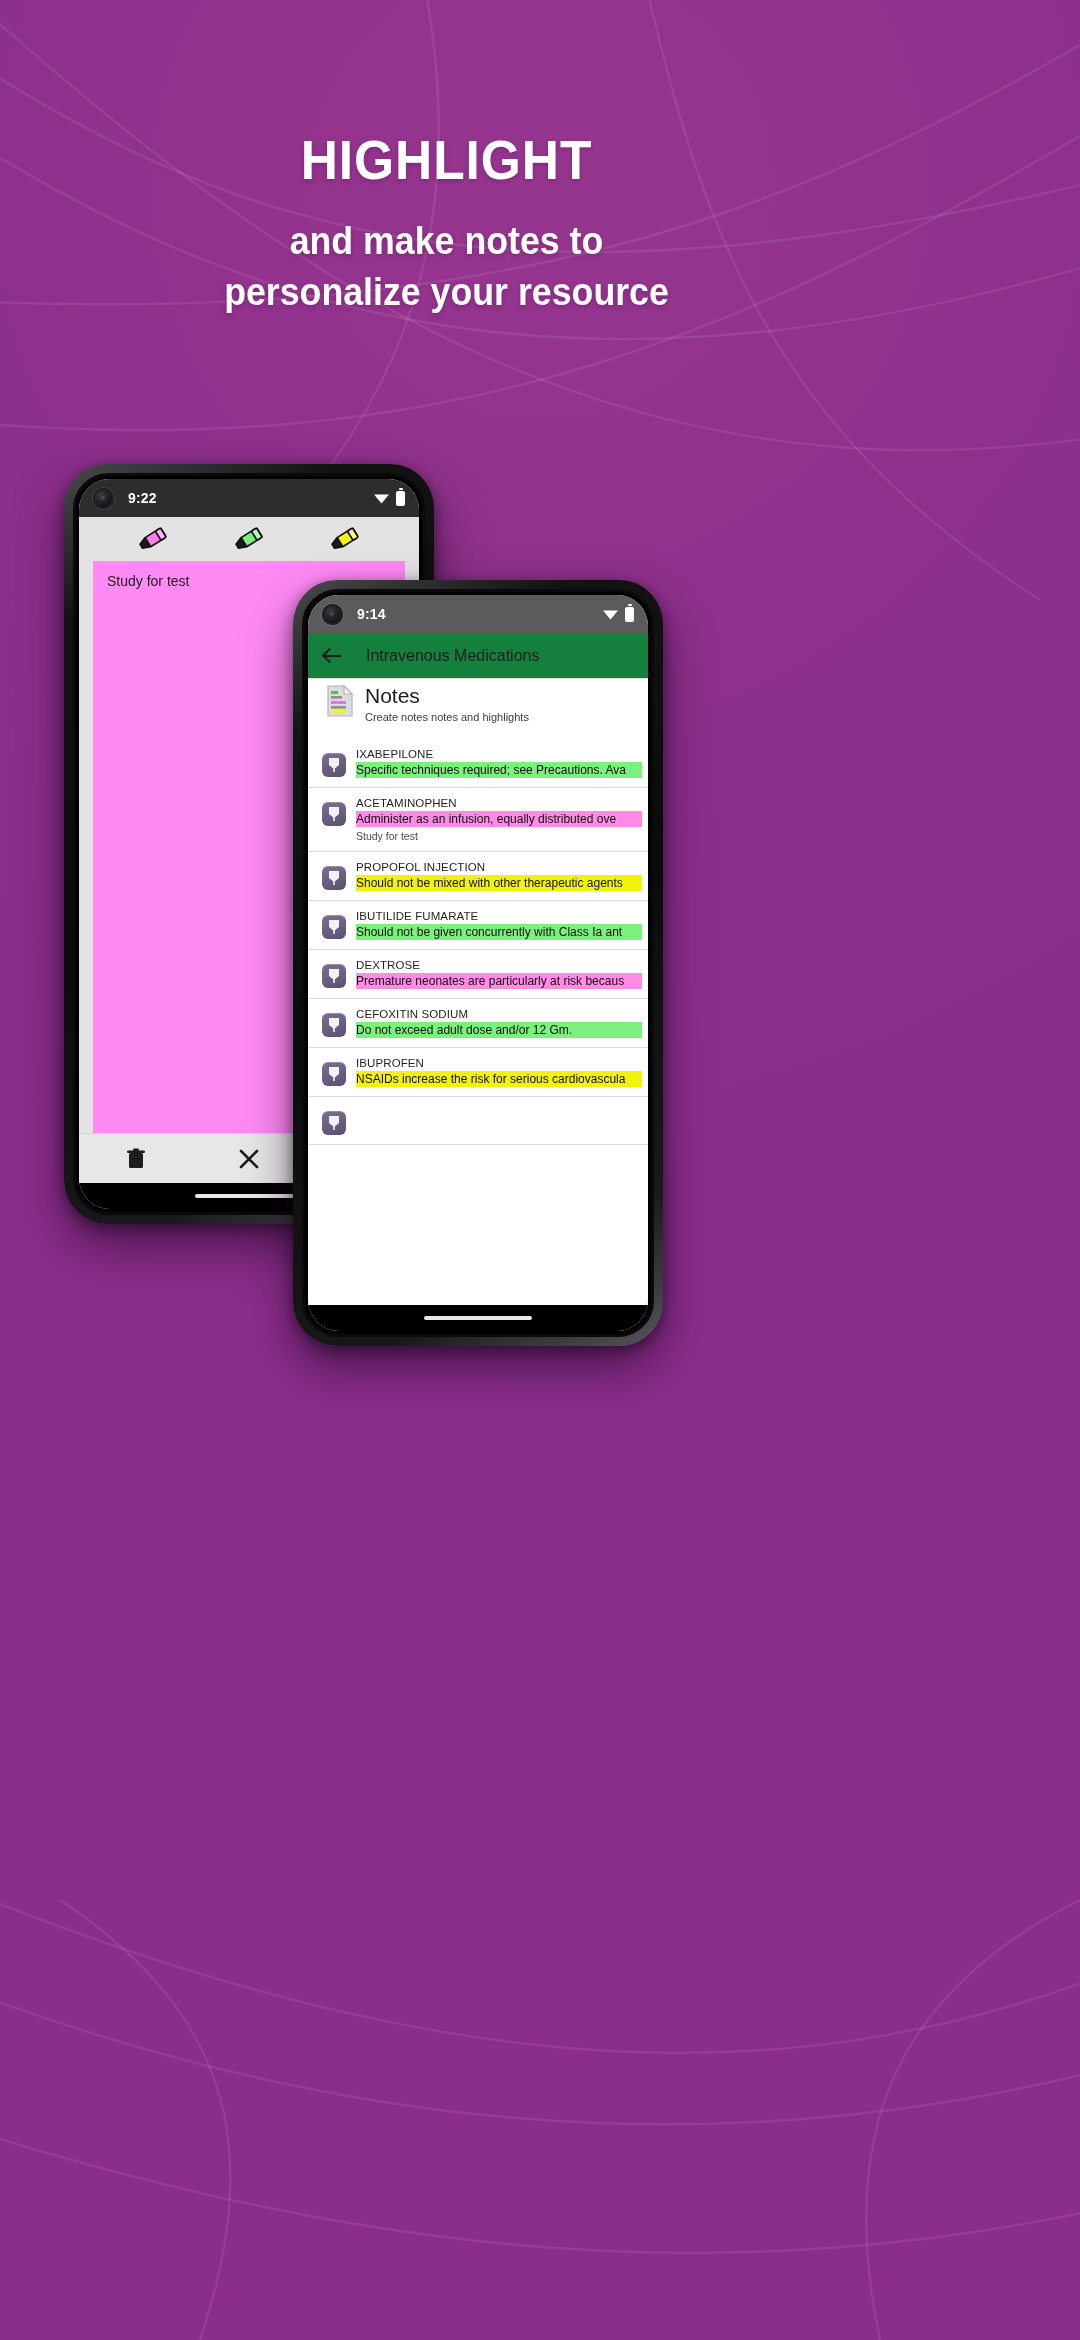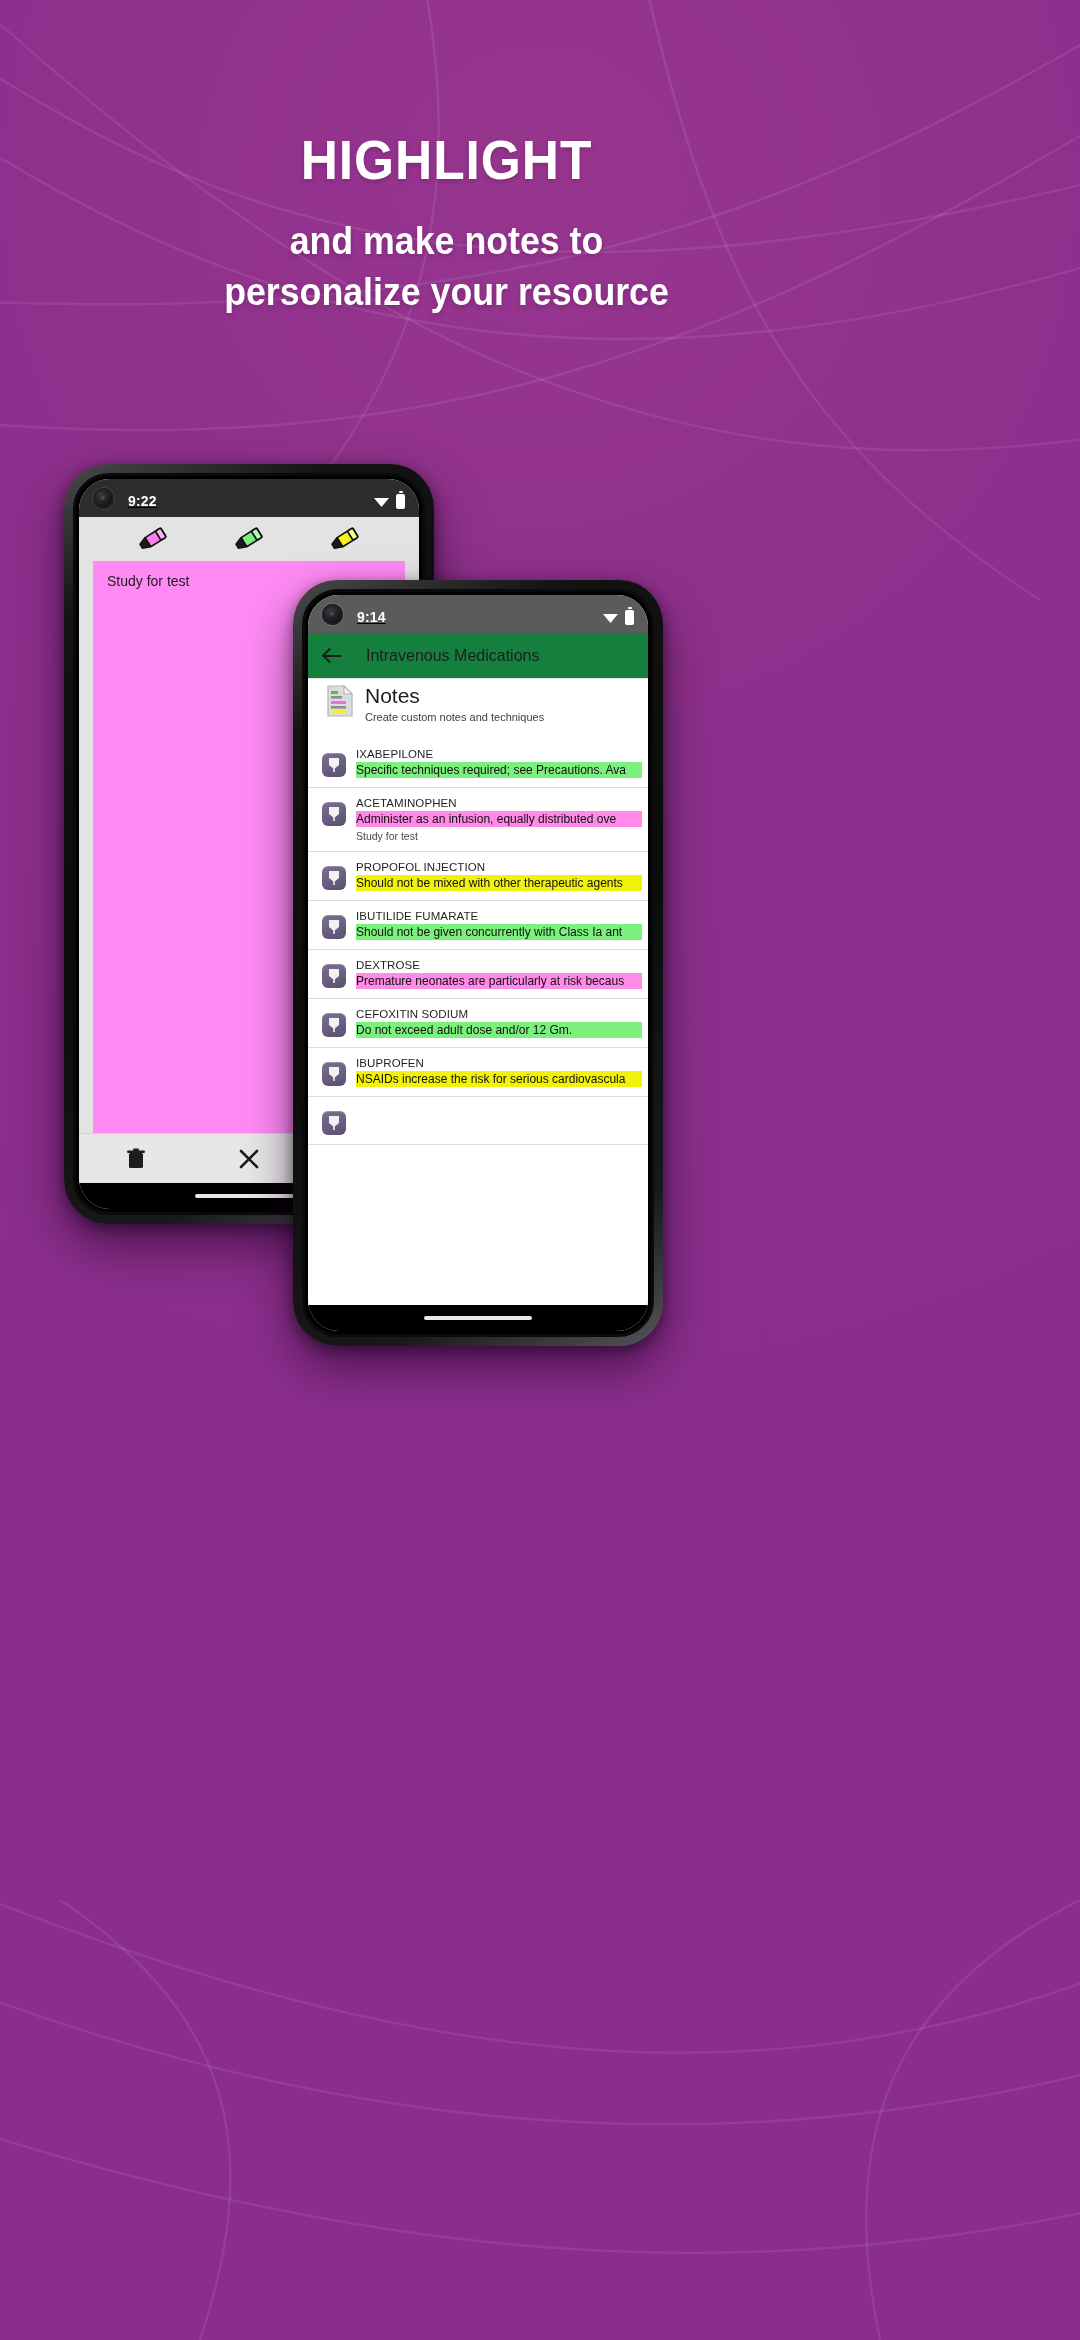--- a/index.html
+++ b/index.html
@@ -62,24 +62,23 @@
 
   
   #phone-back { left:64px; top:464px; width:370px; height:760px; }
   
   #phone-front { left:293px; top:580px; width:370px; height:766px; }
 
   
   .statusbar {
     height:38px; flex:0 0 38px;
     background:#5b5b5b;
-    display:flex; align-items:flex-end;
+    display:flex; align-items:center;
     padding:8px 14px;
     position:relative;
-    text-decoration:underline;
   }
   .statusbar.dark { background:#2d2d2d; }
   .punch {
     width:21px; height:21px; border-radius:50%;
     background:radial-gradient(circle at 38% 34%, #3a3a3e 0%, #17171a 58%, #0a0a0c 100%);
     box-shadow:inset 0 0 0 2px #202024, 0 0 0 1px rgba(255,255,255,.10);
     flex:0 0 21px;
     position:relative;
   }
   .punch::after{
@@ -337,21 +336,21 @@
           <path d="M2 1 h16 l8 8 v22 h-24 z" fill="#dcdcdc" stroke="#b6b6b6" stroke-width="1.2"></path>
           <path d="M18 1 l8 8 h-8 z" fill="#f4f4f4" stroke="#b6b6b6" stroke-width="1.2"></path>
           <rect x="5" y="6" width="7" height="3" fill="#49c24a"></rect>
           <rect x="5" y="11" width="11" height="2.6" fill="#8e8e8e"></rect>
           <rect x="5" y="16" width="15" height="3" fill="#ee6ee0"></rect>
           <rect x="5" y="21" width="15" height="2.6" fill="#8e8e8e"></rect>
           <rect x="5" y="25" width="15" height="3" fill="#f0f03a"></rect>
         </svg>
         <div>
           <div class="notes-title">Notes</div>
-          <div class="notes-sub">Create custom notes and techniques</div>
+          <div class="notes-sub">Create notes notes and highlights</div>
         </div>
       </div>
 
 
       <div class="note-list" id="note-list">
           <div class="note-row">
             <div class="iv-icon">
               <svg width="14" height="16" viewBox="0 0 14 16">
                 <path d="M2 1 h10 v7 l-5 4 -5 -4 z" fill="#f2f2f4"></path>
                 <rect x="6.2" y="11" width="1.6" height="4" fill="#f2f2f4"></rect>

